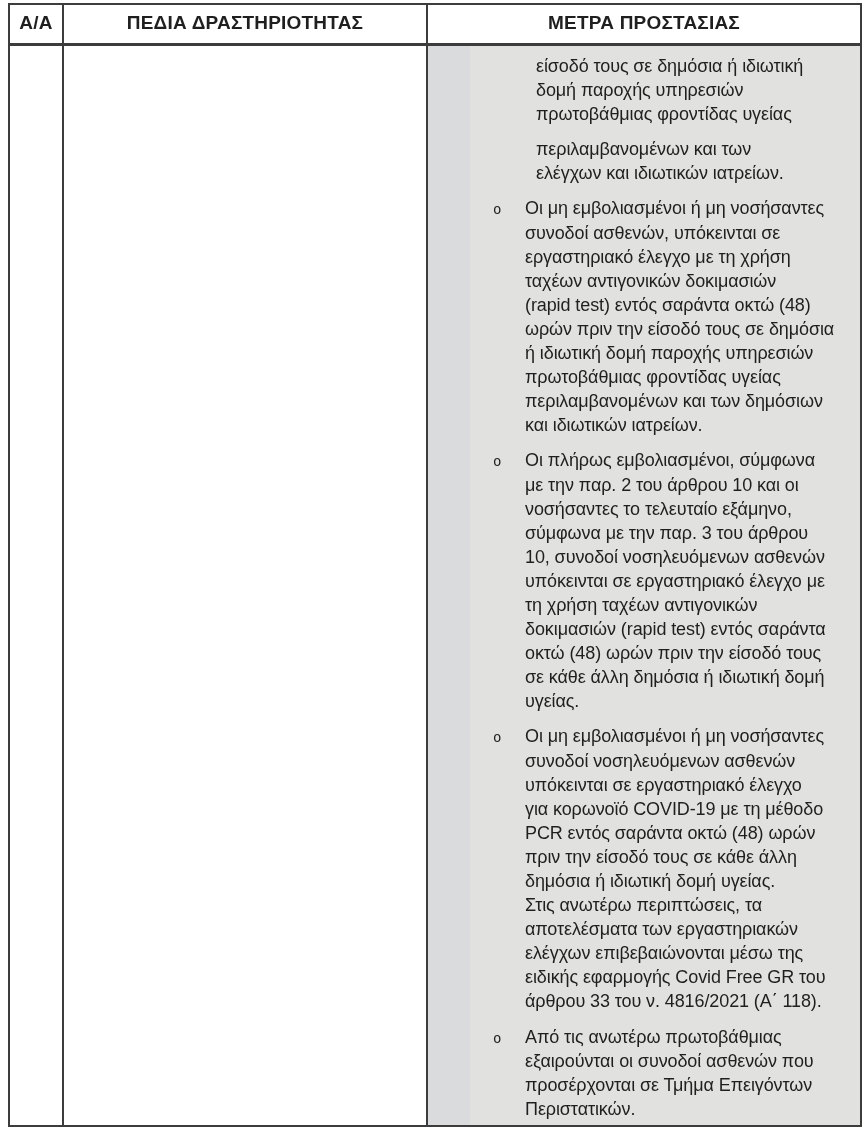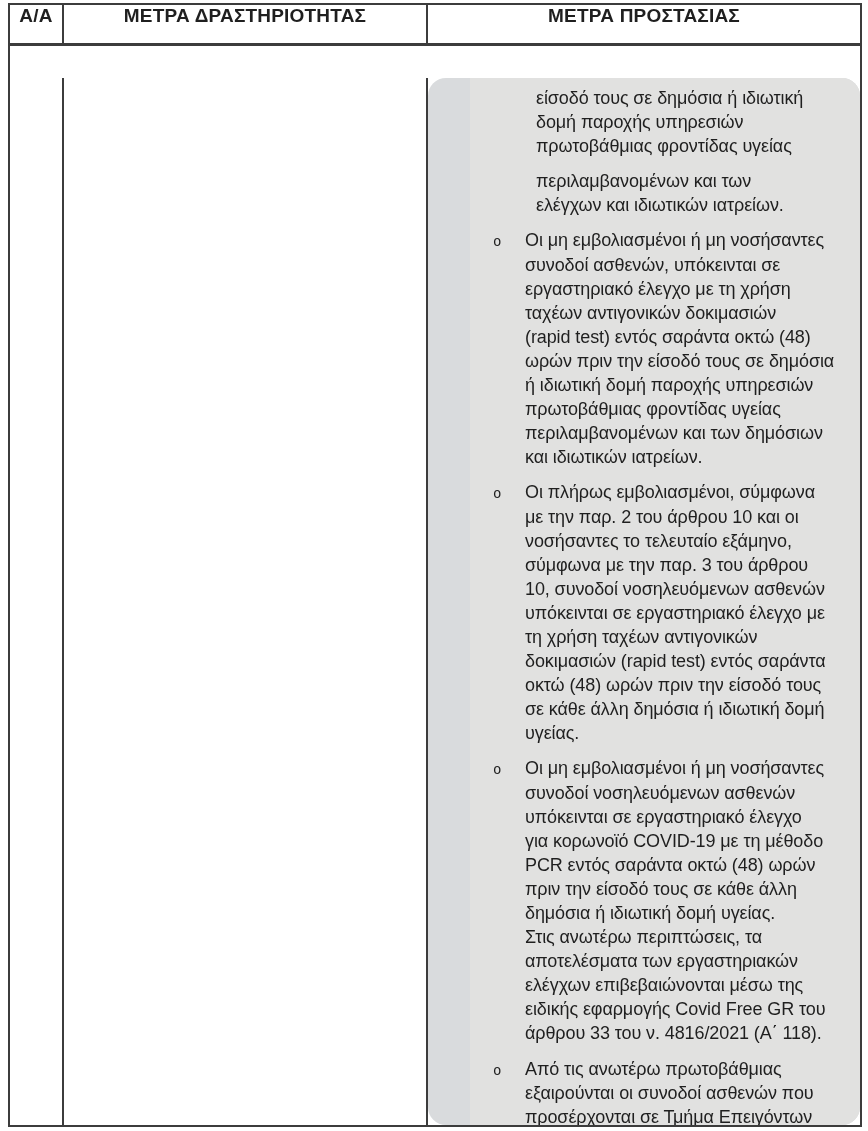--- a/index.html
+++ b/index.html
@@ -16,29 +16,29 @@
     box-sizing: border-box;
     display: flex; flex-direction: column;
     background: #ffffff;
   }
   .header-row {
     display: flex; flex: 0 0 auto; height: 41px;
     border-bottom: 3px solid var(--border, #3c3c3c);
     box-sizing: border-box;
   }
   .hcell {
-    box-sizing: border-box; text-align: center;
+    box-sizing: border-box; padding-top: 7px; text-align: center;
     font-weight: bold; font-size: 19px; letter-spacing: 0.2px;
     white-space: nowrap; overflow: hidden;
   }
   .col-aa     { width: 54px;  border-right: 2px solid var(--border, #3c3c3c); }
   .col-fields { width: 364px; border-right: 2px solid var(--border, #3c3c3c); }
-  .col-measures { flex: 1; border-radius: 18px; }
+  .col-measures { flex: 1; }
   .body-row { display: flex; flex: 1 1 auto; min-height: 0; }
-  .bcell { box-sizing: border-box; margin-top: 32px; }
+  .bcell { box-sizing: border-box; }
   .bcell-measures {
     position: relative; overflow: hidden;
     background: var(--cell-highlight-strip, #d9dbdd);
   }
   .measures-overlay {
     position: absolute; left: 42px; right: 0; top: 0; bottom: 0;
     background: var(--cell-highlight, #e1e1e0);
   }
   .measures-text {
     position: absolute; left: 97px; top: 8px; width: 333px;
@@ -54,21 +54,21 @@
     font-size: 14px; line-height: 24.1px;
   }
 </style>
 </head>
 <body>
 
 <div class="doc-table">
 
   <div class="header-row">
     <div class="hcell col-aa">Α/Α</div>
-    <div class="hcell col-fields">ΜΕΤΡΑ ΔΡΑΣΤΗΡΙΟΤΗΤΑΣ</div>
+    <div class="hcell col-fields">ΠΕΔΙΑ ΔΡΑΣΤΗΡΙΟΤΗΤΑΣ</div>
     <div class="hcell col-measures">ΜΕΤΡΑ ΠΡΟΣΤΑΣΙΑΣ</div>
   </div>
 
   <div class="body-row">
     <div class="bcell col-aa"></div>
     <div class="bcell col-fields"></div>
 
     <div class="bcell bcell-measures col-measures">
       <div class="measures-overlay"></div>
 

